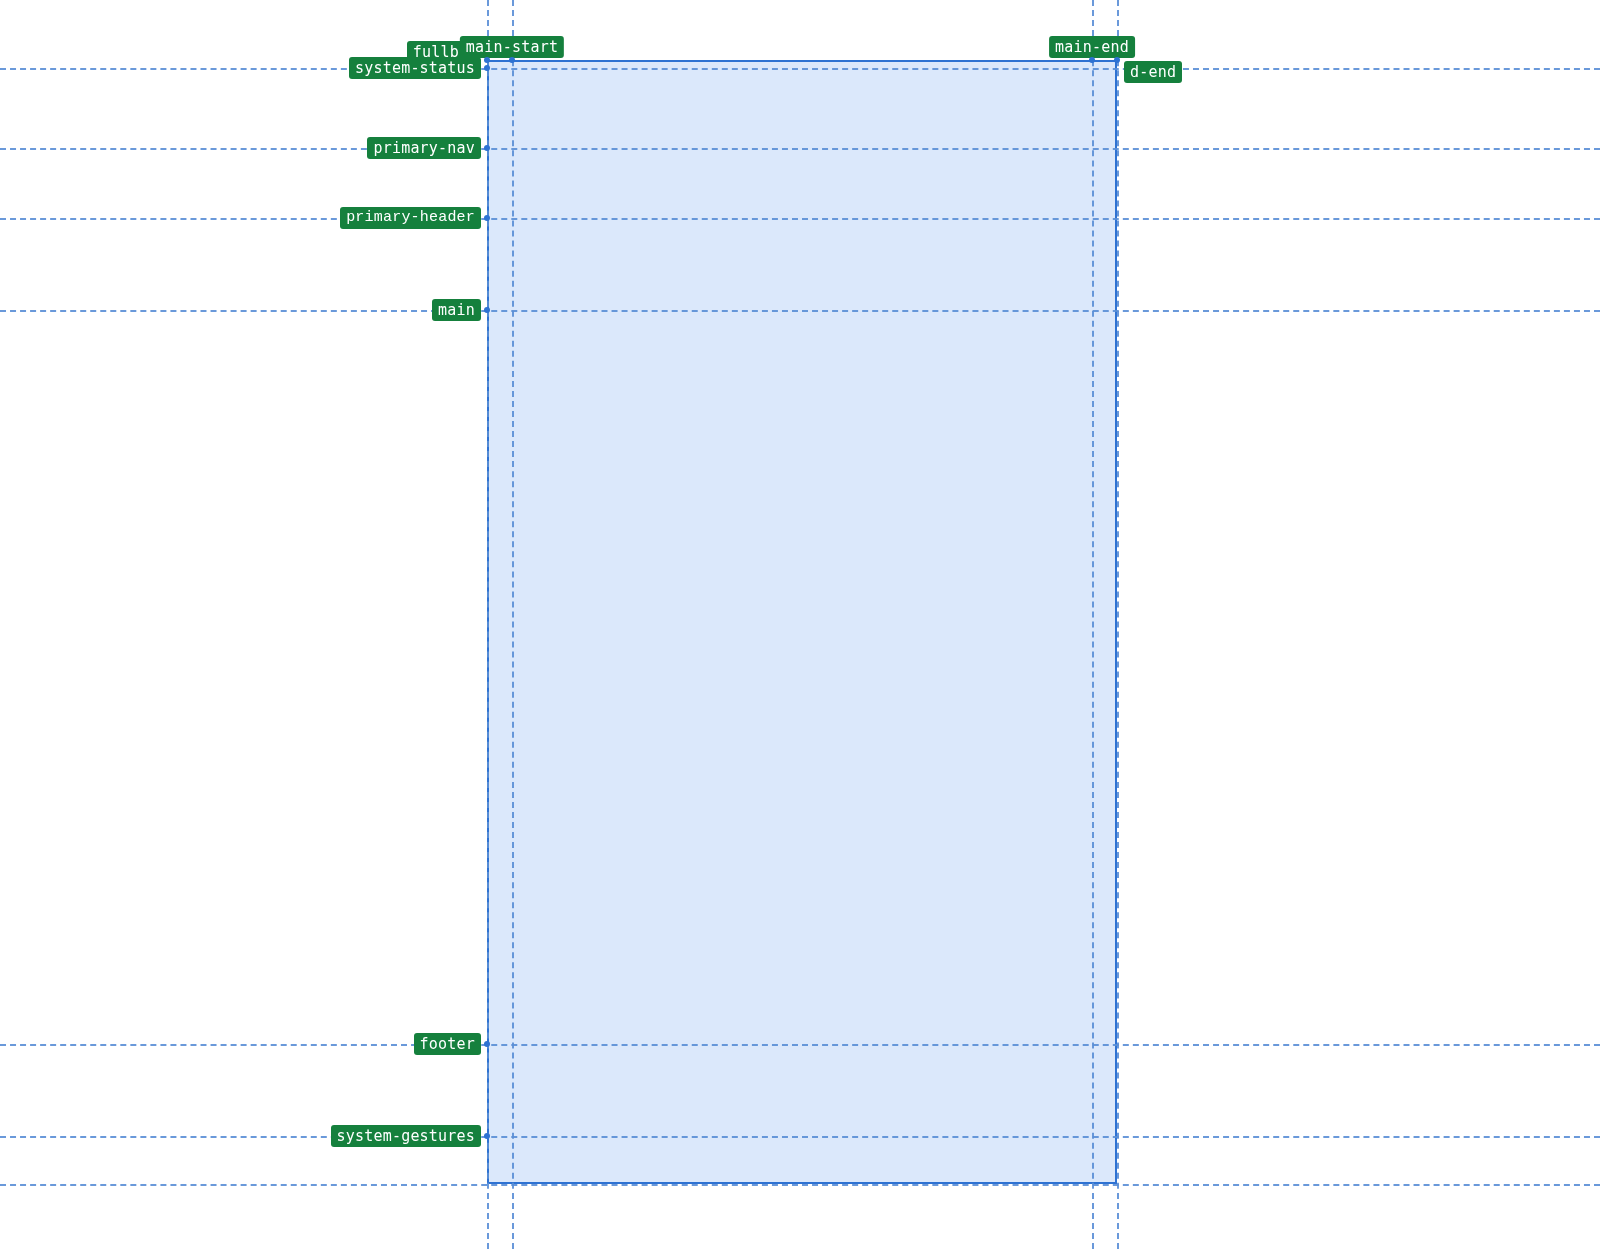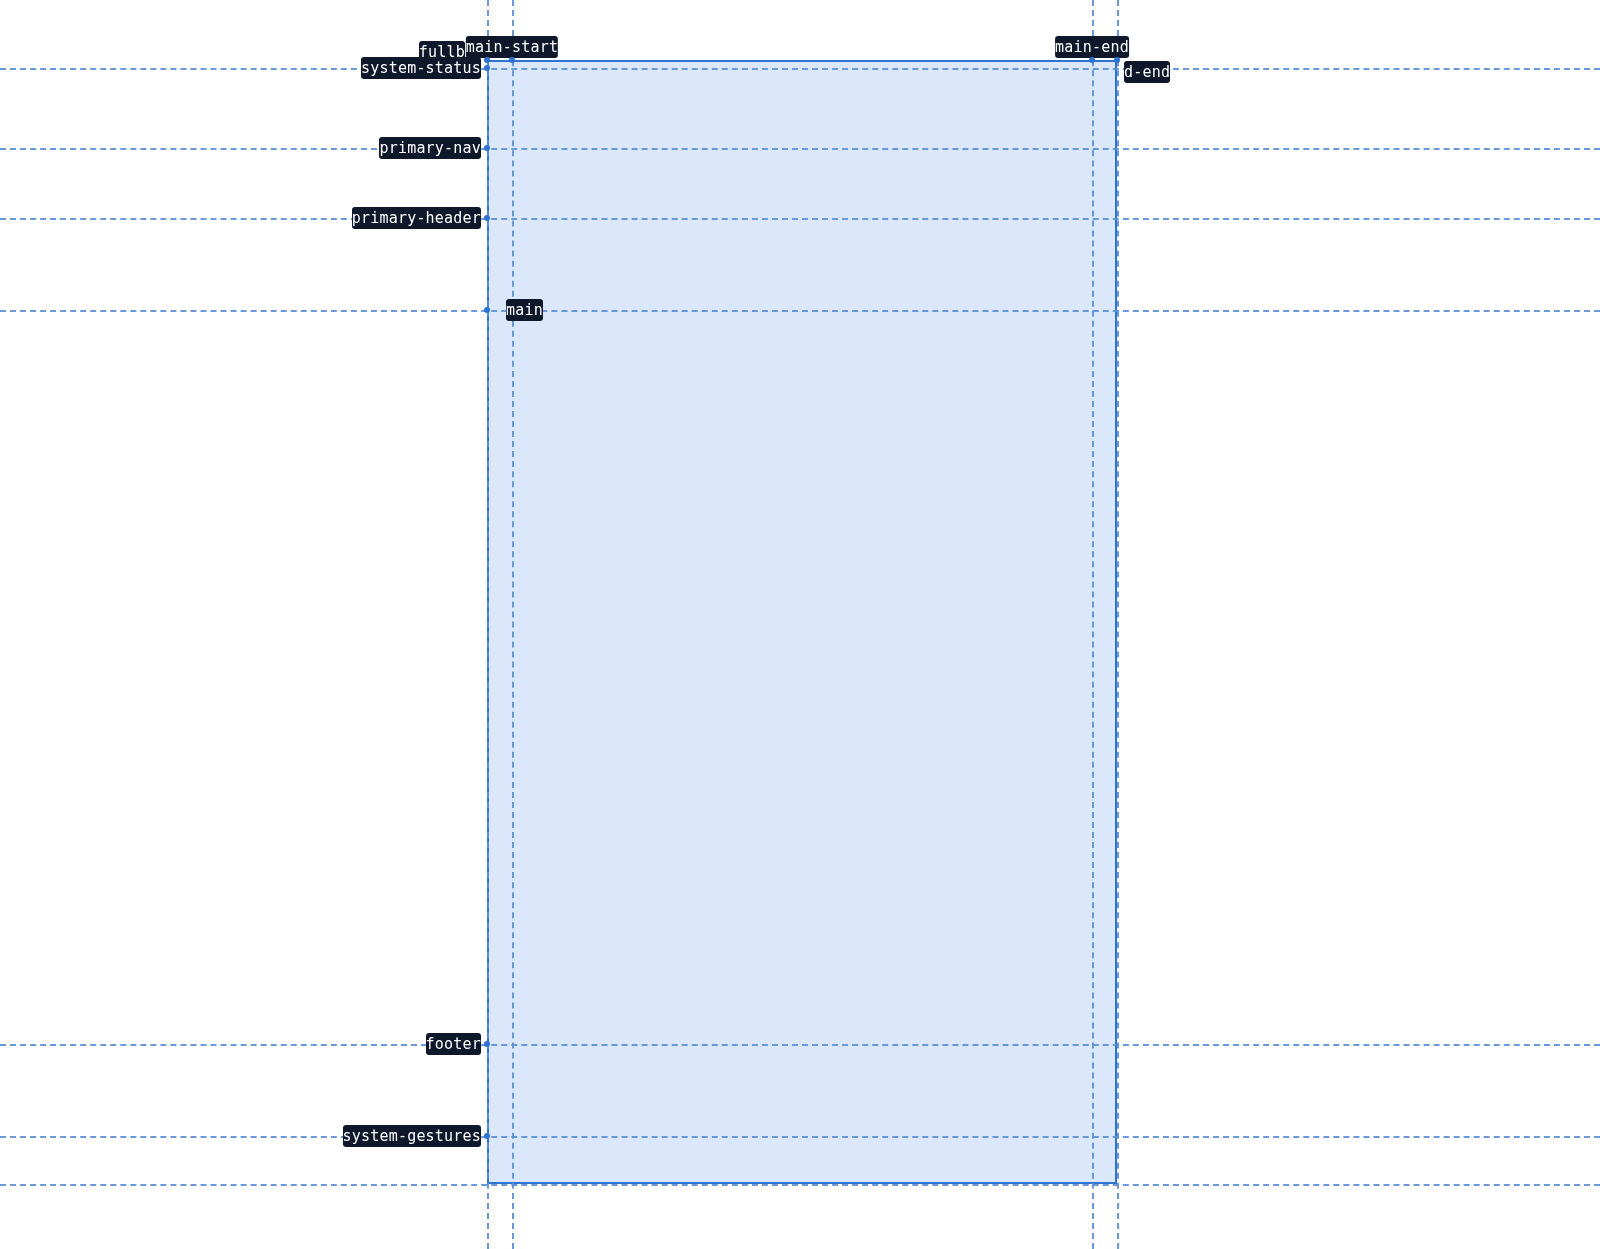--- a/index.html
+++ b/index.html
@@ -37,23 +37,23 @@
     position: absolute;
     left: 0;
     width: 100%;
     height: 0;
     border-top: 2px dashed #5a8fd6;
     opacity: 0.9;
   }
   
   .label {
     position: absolute;
-    background: #0f172a;
+    background: #15803d;
     color: #ffffff;
-    padding: 2px 0;
+    padding: 2px 6px;
     border-radius: 3px;
     line-height: 1.2;
     white-space: nowrap;
     transform: translateY(-50%);
     font-weight: 400;
     letter-spacing: 0.2px;
   }
   .label.top {
     transform: translate(-50%, -100%);
   }
@@ -92,22 +92,22 @@
   <span class="label" style="right:1135px;top:52px;transform:translateY(-50%);">fullb</span>
   <span class="label" style="left:1124px;top:52px;transform:translateY(-50%);margin-top:20px;">d-end</span>
 
   <span class="dot" style="left:487px;top:60px;"></span>
   <span class="dot" style="left:512px;top:60px;"></span>
   <span class="dot" style="left:1092px;top:60px;"></span>
   <span class="dot" style="left:1117px;top:60px;"></span>
 
   <span class="label" style="right:1119px;top:68px;margin-left:36px;">system-status</span>
   <span class="label" style="right:1119px;top:148px;">primary-nav</span>
-  <span class="label" style="right:1119px;top:218px;">primary-header</span>
-  <span class="label" style="right:1057px;top:310px;">main</span>
+  <span class="label" style="right:1119px;top:218px;font-family:Liberation Mono, monospace;">primary-header</span>
+  <span class="label" style="right:1119px;top:310px;">main</span>
   <span class="label" style="right:1119px;top:1044px;">footer</span>
   <span class="label" style="right:1119px;top:1136px;">system-gestures</span>
 
   <span class="dot" style="left:487px;top:68px;"></span>
   <span class="dot" style="left:487px;top:148px;"></span>
   <span class="dot" style="left:487px;top:218px;"></span>
   <span class="dot" style="left:487px;top:310px;"></span>
   <span class="dot" style="left:487px;top:1044px;"></span>
   <span class="dot" style="left:487px;top:1136px;"></span>
 

